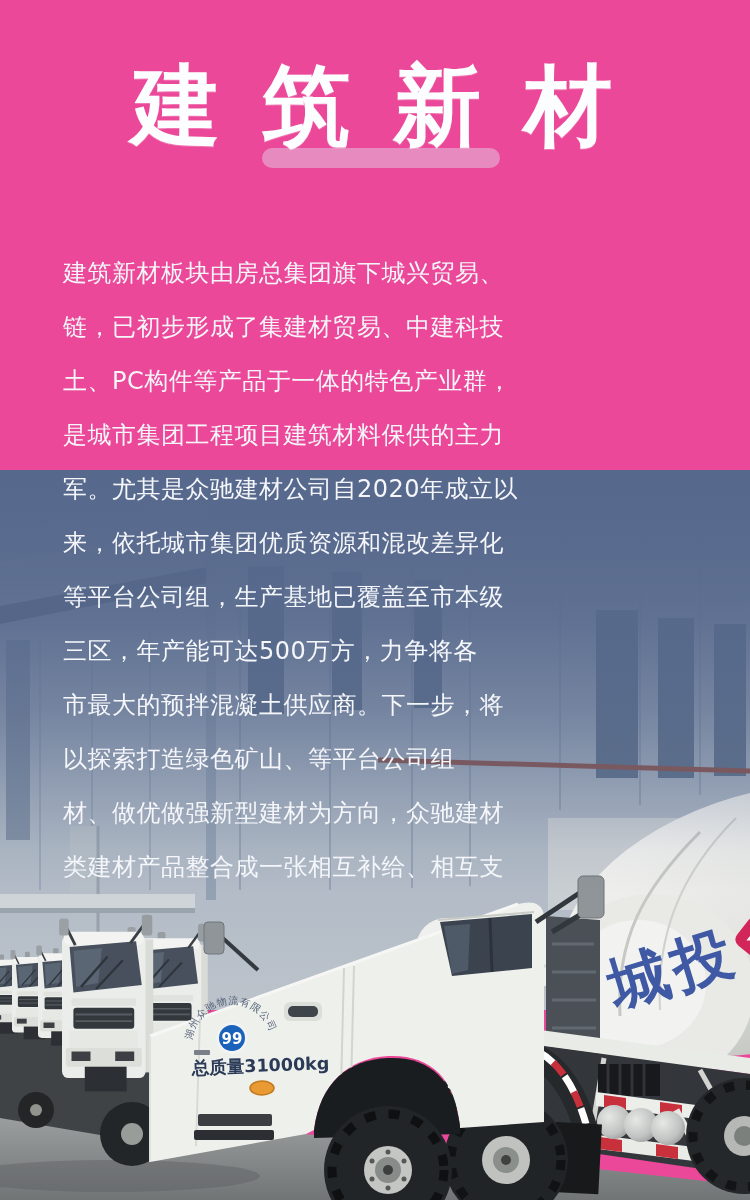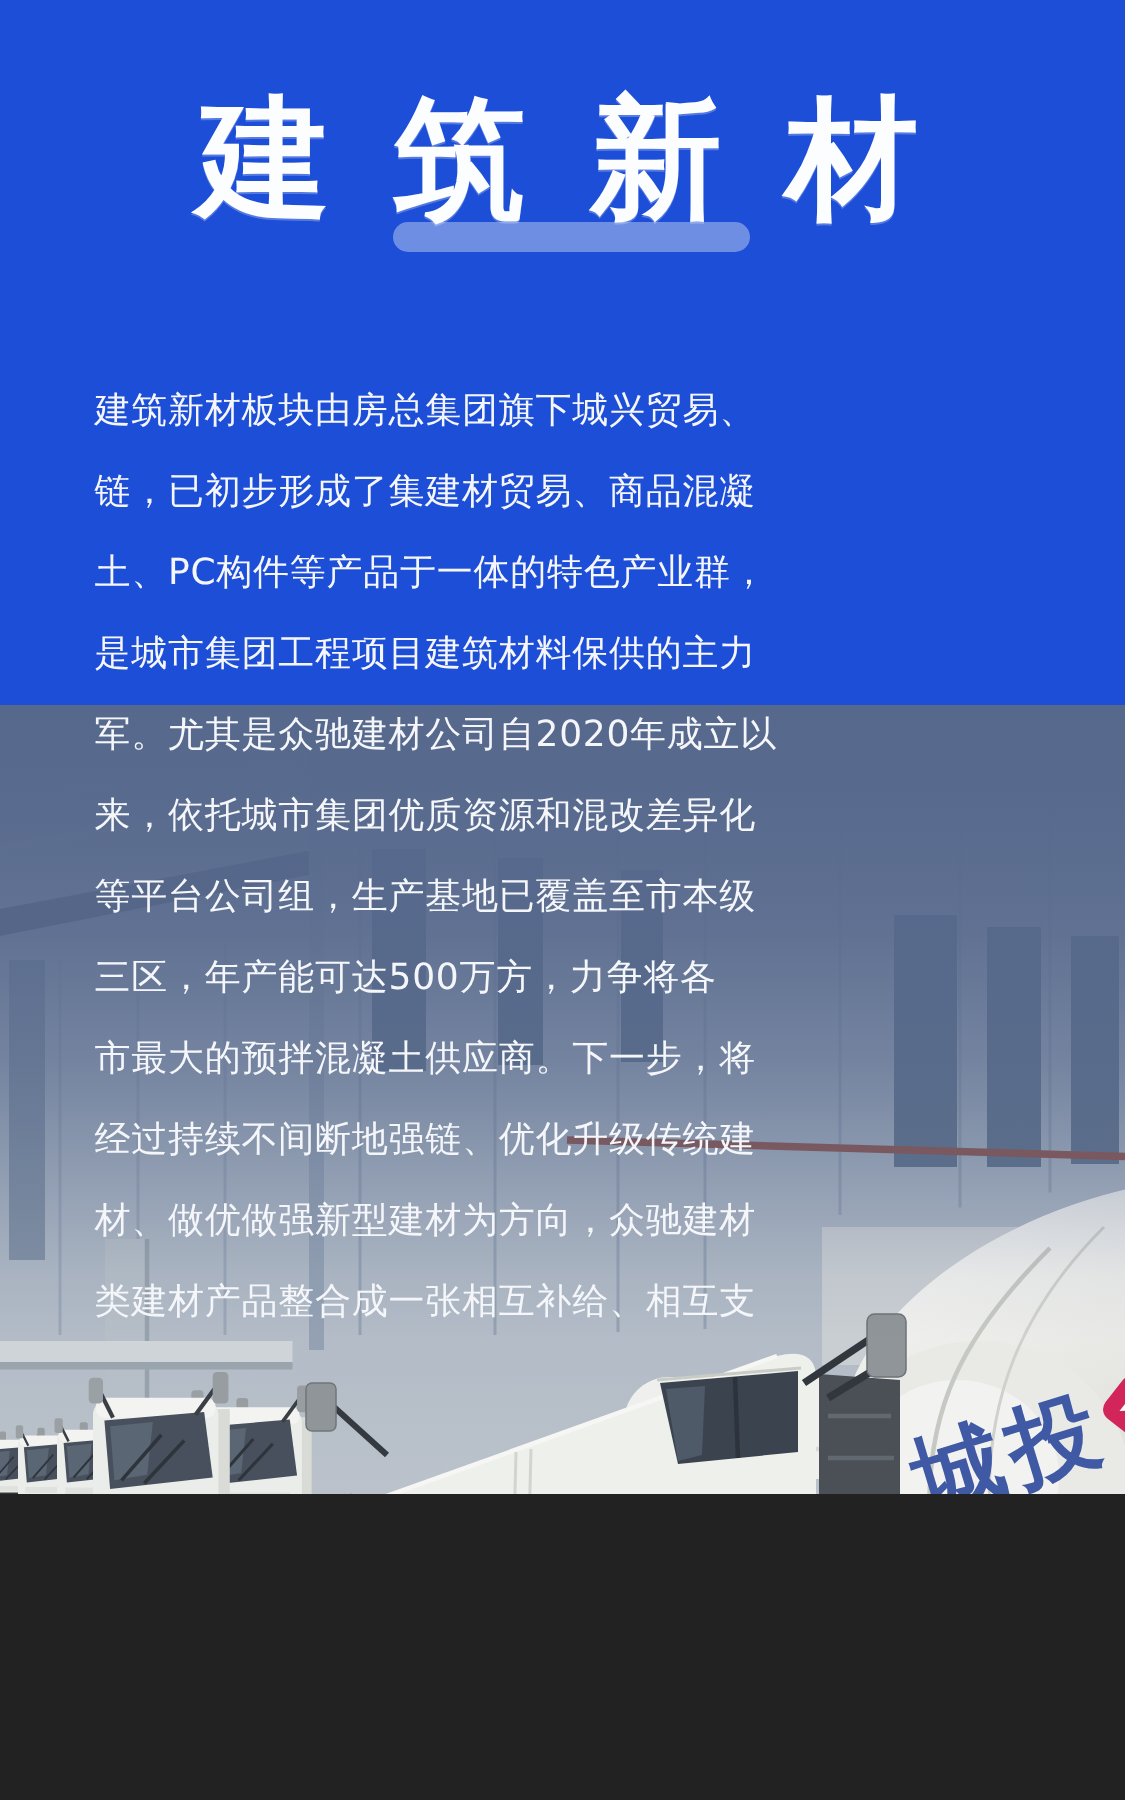--- a/index.html
+++ b/index.html
@@ -1,16 +1,16 @@
 <!DOCTYPE html>
 <html><head>
 <meta charset="utf-8">
 <style>
   html,body{margin:0;padding:0;background:#222;}
-  .page{position:relative;width:750px;height:996px;background:#1d4ed8;overflow:hidden;
+  .page{position:relative;width:750px;height:1200px;background:#ec4899;overflow:hidden;
         font-family:"DejaVu Sans","Liberation Sans",sans-serif;}
   
   .title-pill{position:absolute;top:148px;left:262px;width:238px;height:20px;border-radius:10px;
         background:rgba(224,231,242,0.42);z-index:3;}
   .page-title{position:absolute;top:58px;left:0;width:100%;margin:0;text-align:center;
         font-size:88px;line-height:1.1;font-weight:700;color:#fcfdfe;letter-spacing:6px;
         z-index:4;text-shadow:0 1px 0 rgba(255,255,255,0.25);}
   
   .body-text{position:absolute;left:63px;top:246px;width:660px;z-index:5;}
   .body-text .line{font-size:24px;line-height:54px;color:#f4f6fa;font-weight:500;
@@ -243,26 +243,26 @@
       </g>
     </svg>
     <div class="photo-fade"></div>
   </div>
 
   <div class="title-pill"></div>
   <h1 class="page-title">建 筑 新 材</h1>
 
   <div class="body-text">
       <div class="line">建筑新材板块由房总集团旗下城兴贸易、</div>
-      <div class="line">链，已初步形成了集建材贸易、商品混凝</div>
+      <div class="line">链，已初步形成了集建材贸易、中建科技</div>
       <div class="line">土、PC构件等产品于一体的特色产业群，</div>
       <div class="line">是城市集团工程项目建筑材料保供的主力</div>
       <div class="line">军。尤其是众驰建材公司自2020年成立以</div>
       <div class="line">来，依托城市集团优质资源和混改差异化</div>
       <div class="line">等平台公司组，生产基地已覆盖至市本级</div>
       <div class="line">三区，年产能可达500万方，力争将各</div>
       <div class="line">市最大的预拌混凝土供应商。下一步，将</div>
-      <div class="line">经过持续不间断地强链、优化升级传统建</div>
+      <div class="line">以探索打造绿色矿山、等平台公司组</div>
       <div class="line">材、做优做强新型建材为方向，众驰建材</div>
       <div class="line">类建材产品整合成一张相互补给、相互支</div>
     </div>
 
 </div>
 
 </body></html>

